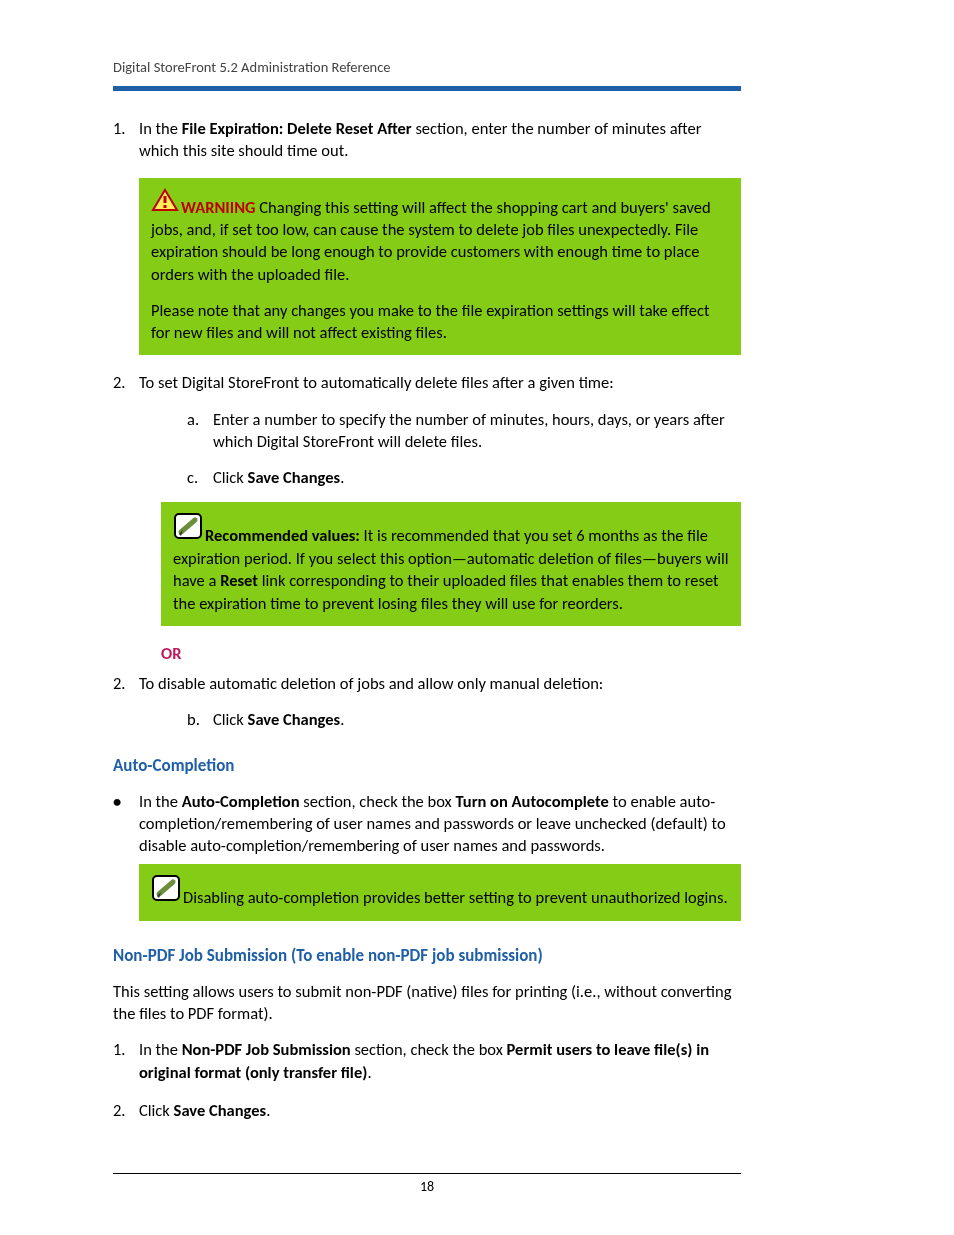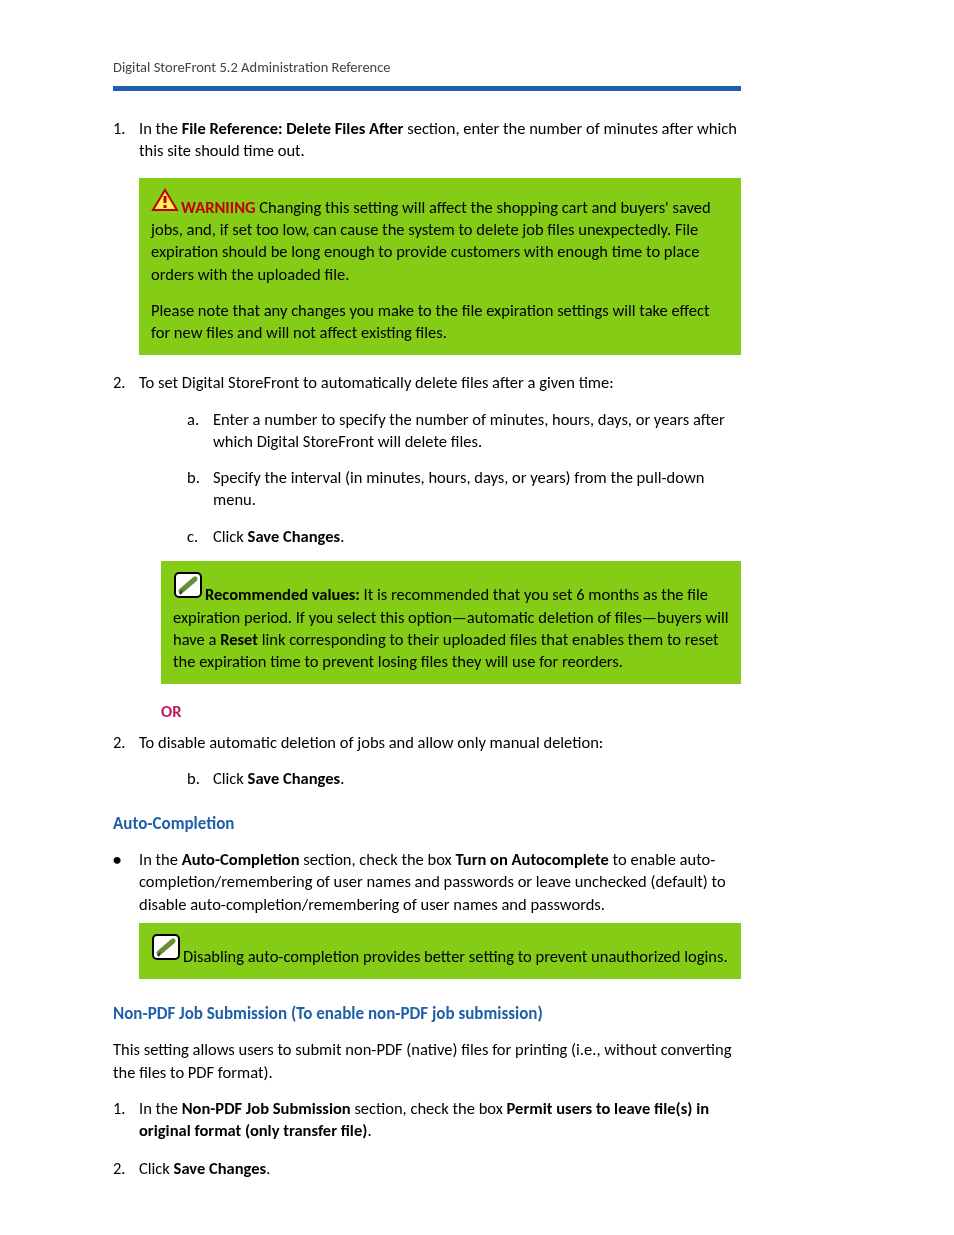--- a/index.html
+++ b/index.html
@@ -144,21 +144,21 @@
 
 <div class="page">
 
   <div class="header-title">Digital StoreFront 5.2 Administration Reference</div>
   <div class="header-rule"></div>
 
   <div class="body-text">
 
     <ol class="num-list">
       <li class="num-item">
-        <span class="num">1.</span><span><span>In the </span><b>File Reference: Delete Files After</b><span> section, enter the number of minutes after which this site should time out.</span></span>
+        <span class="num">1.</span><span><span>In the </span><b>File Expiration: Delete Reset After</b><span> section, enter the number of minutes after which this site should time out.</span></span>
       </li>
     </ol>
 
     <div class="callout">
       <p>
         <span class="icon-warn">
           <svg width="28" height="24" viewBox="0 0 28 24">
             <polygon points="14,2 26,22 2,22" fill="#fff05a" stroke="#c00000" stroke-width="2"></polygon>
             <rect x="12.5" y="8" width="3" height="7" fill="#c00000"></rect>
             <rect x="12.5" y="17" width="3" height="3" fill="#c00000"></rect>
@@ -169,23 +169,20 @@
     </div>
 
     <ol class="num-list">
       <li class="num-item" style="margin-bottom:0;">
         <span class="num">2.</span><span>To set Digital StoreFront to automatically delete files after a given time:</span>
         <ol class="sub-list">
           <li class="sub-item">
             <span class="lbl">a.</span><span>Enter a number to specify the number of minutes, hours, days, or years after which Digital StoreFront will delete files.</span>
           </li>
           <li class="sub-item">
-            <span class="lbl">b.</span><span>Specify the interval (in minutes, hours, days, or years) from the pull-down menu.</span>
-          </li>
-          <li class="sub-item">
             <span class="lbl">c.</span><span><span>Click </span><b>Save Changes</b><span>.</span></span>
           </li>
         </ol>
       </li>
     </ol>
 
     <div class="callout sub">
       <p>
         <span class="icon-note">
           <svg width="30" height="28" viewBox="0 0 30 28">
@@ -236,14 +233,18 @@
       <li class="num-item">
         <span class="num">1.</span><span><span>In the </span><b>Non-PDF Job Submission</b><span> section, check the box </span><b>Permit users to leave file(s) in original format (only transfer file)</b><span>.</span></span>
       </li>
       <li class="num-item">
         <span class="num">2.</span><span><span>Click </span><b>Save Changes</b><span>.</span></span>
       </li>
     </ol>
 
   </div>
 
+  <div class="footer">
+    <hr class="footer-rule">
+    <div class="page-no">18</div>
+  </div>
 
 </div>
 
 </body></html>

